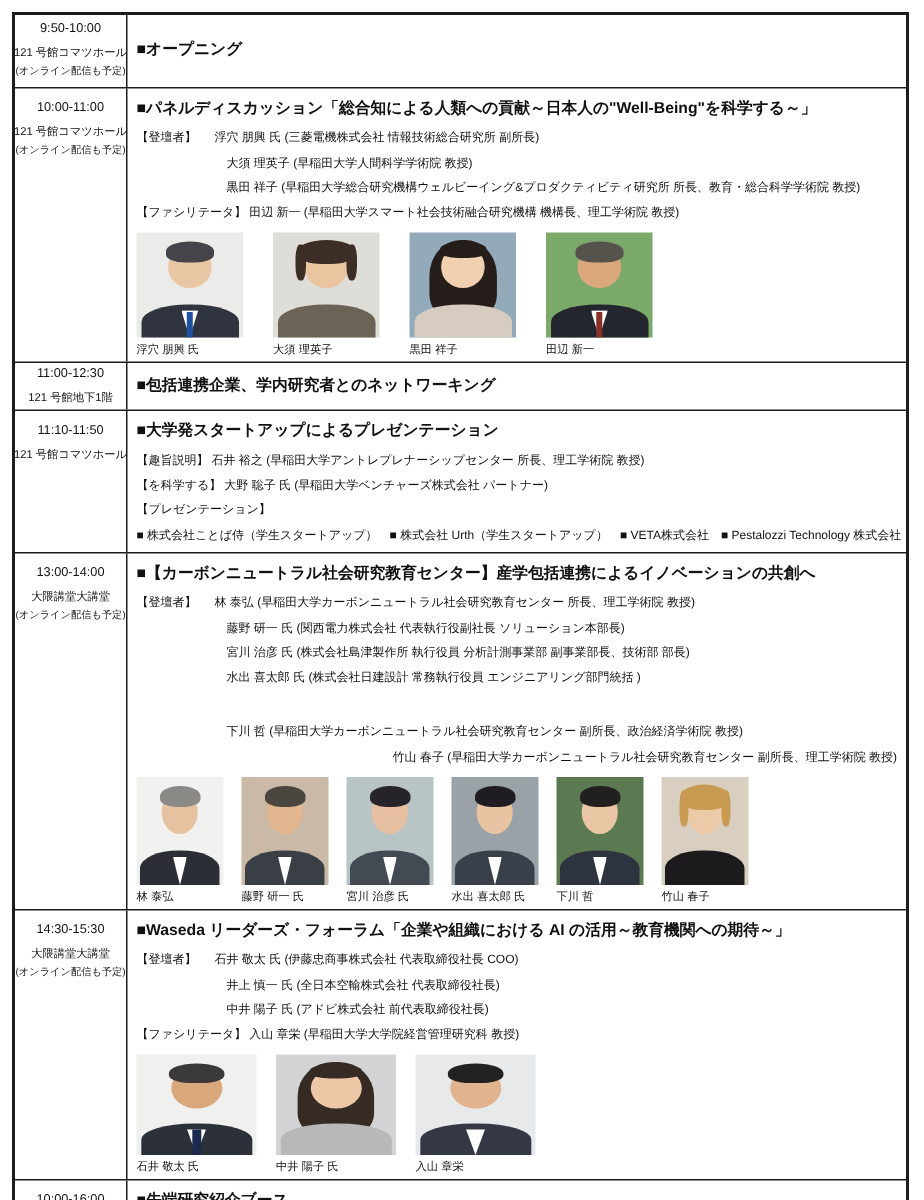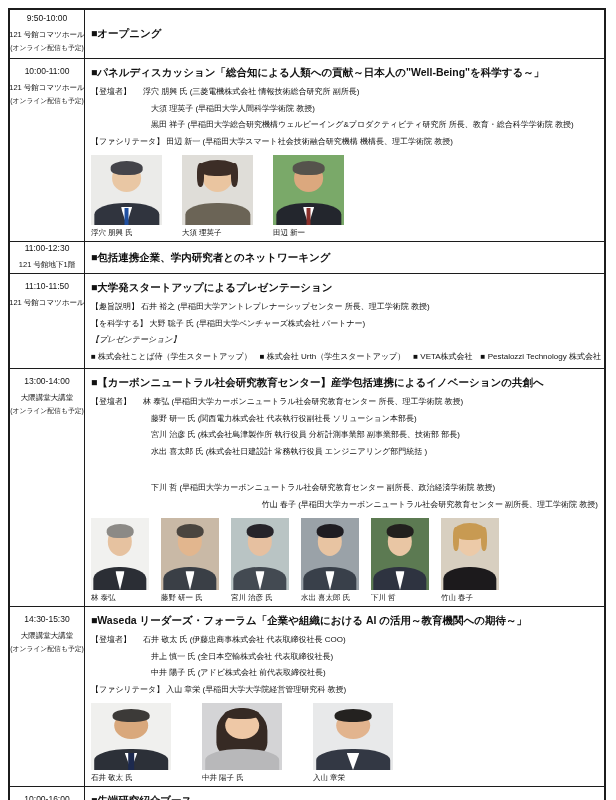--- a/index.html
+++ b/index.html
@@ -18,21 +18,21 @@
   .loc.paren{font-size:6.8px;color:#222;}
   .cr{flex:1;box-sizing:border-box;padding:3px 6px 3px 6px;overflow:hidden;}
   .cr.vc{display:flex;flex-direction:column;justify-content:center;}
   .title{font-weight:bold;font-size:10.5px;line-height:15px;margin:3px 0 4px;white-space:nowrap;}
   .c-line{font-size:8px;line-height:16.5px;white-space:nowrap;}
   .lbl{white-space:nowrap;}
   .note{font-size:8px;line-height:15px;}
   .photos{display:flex;margin-top:5px;}
   .photos.md{gap:20px;}
   .photos.sm{gap:12px;}
-  .photos.lg{gap:31px;}
+  .photos.lg{gap:13px;}
   .fig{display:flex;flex-direction:column;}
   .photo{position:relative;overflow:hidden;flex-shrink:0;}
   .md .photo{width:71px;height:70px;}
   .sm .photo{width:58px;height:72px;}
   .lg .photo{width:80px;height:67px;}
   .caption{font-size:7.5px;margin-top:3px;white-space:nowrap;text-align:left;}
   .pp{position:absolute;}
 </style>
 </head>
 <body>
@@ -76,20 +76,29 @@
               <div class="photo" style="background: rgb(223, 221, 216);">
                 <div class="pp" style="top: 13%; left: 50%; transform: translateX(-50%); width: 42%; height: 40%; border-radius: 50%; background: rgb(234, 197, 160);"></div>
                 <div class="pp" style="top: 7%; left: 50%; transform: translateX(-50%); width: 56%; height: 23%; border-radius: 50% 50% 42% 42%; background: rgb(60, 45, 38);"></div>
                 <div class="pp" style="top: 12%; left: 21%; width: 10%; height: 34%; border-radius: 40%; background: rgb(60, 45, 38);"></div>
                 <div class="pp" style="top: 12%; right: 21%; width: 10%; height: 34%; border-radius: 40%; background: rgb(60, 45, 38);"></div>
                 <div class="pp" style="bottom: -2%; left: 50%; transform: translateX(-50%); width: 92%; height: 34%; border-radius: 48% 48% 0px 0px; background: rgb(107, 100, 86);"></div>
               </div>
               <div class="caption">大須 理英子</div>
             </div>
             <div class="fig">
+              <div class="photo" style="background: rgb(147, 170, 186);">
+                <div class="pp" style="top: 7%; left: 50%; transform: translateX(-50%); width: 64%; height: 74%; border-radius: 46% 46% 30% 30%; background: rgb(36, 29, 25);"></div>
+                <div class="pp" style="top: 13%; left: 50%; transform: translateX(-50%); width: 42%; height: 40%; border-radius: 50%; background: rgb(240, 208, 176);"></div>
+                <div class="pp" style="top: 9%; left: 50%; transform: translateX(-50%); width: 44%; height: 15%; border-radius: 50% 50% 40% 40%; background: rgb(36, 29, 25);"></div>
+                <div class="pp" style="bottom: -2%; left: 50%; transform: translateX(-50%); width: 92%; height: 34%; border-radius: 48% 48% 0px 0px; background: rgb(214, 205, 192);"></div>
+              </div>
+              <div class="caption">黒田 祥子</div>
+            </div>
+            <div class="fig">
               <div class="photo" style="background: rgb(122, 169, 105);">
                 <div class="pp" style="top: 13%; left: 50%; transform: translateX(-50%); width: 42%; height: 40%; border-radius: 50%; background: rgb(219, 168, 126);"></div>
                 <div class="pp" style="top: 9%; left: 50%; transform: translateX(-50%); width: 46%; height: 19%; border-radius: 50% 50% 40% 40%; background: rgb(85, 83, 76);"></div>
                 <div class="pp" style="bottom: -2%; left: 50%; transform: translateX(-50%); width: 92%; height: 34%; border-radius: 48% 48% 0px 0px; background: rgb(35, 38, 45);"></div>
                 <div class="pp" style="bottom: 0px; left: 50%; transform: translateX(-50%); width: 16%; height: 26%; background: rgb(255, 255, 255); clip-path: polygon(0px 0px, 100% 0px, 50% 100%);"></div>
                 <div class="pp" style="bottom: 0px; left: 50%; transform: translateX(-50%); width: 7%; height: 25%; background: rgb(138, 47, 42);"></div>
               </div>
               <div class="caption">田辺 新一</div>
             </div>
           </div>
@@ -106,21 +115,21 @@
       </div>
       <div class="row" style="min-height: 86px;">
         <div class="cl">
           <div class="time">11:10-11:50</div>
           <div class="loc">121 号館コマツホール</div>
         </div>
         <div class="cr">
           <div class="title">■大学発スタートアップによるプレゼンテーション</div>
           <div class="c-line"><span class="lbl" style="margin-right: 2px;">【趣旨説明】</span><span class="txt">石井 裕之 (早稲田大学アントレプレナーシップセンター 所長、理工学術院 教授)</span></div>
           <div class="c-line"><span class="lbl" style="margin-right: 2px;">【を科学する】</span><span class="txt">大野 聡子 氏 (早稲田大学ベンチャーズ株式会社 パートナー)</span></div>
-          <div class="c-line"><span class="lbl" style="margin-right: 12px; font-style: italic;">【プレゼンテーション】</span><span class="txt"></span></div>
+          <div class="c-line"><span class="lbl" style="margin-right: 12px;">【プレゼンテーション】</span><span class="txt"></span></div>
           <div class="c-line"><span class="txt">■ 株式会社ことば侍（学生スタートアップ）　■ 株式会社 Urth（学生スタートアップ）　■ VETA株式会社　■ Pestalozzi Technology 株式会社</span></div>
         </div>
       </div>
       <div class="row" style="min-height: 220px;">
         <div class="cl">
           <div class="time">13:00-14:00</div>
           <div class="loc">大隈講堂大講堂</div>
           <div class="loc paren">(オンライン配信も予定)</div>
         </div>
         <div class="cr">

